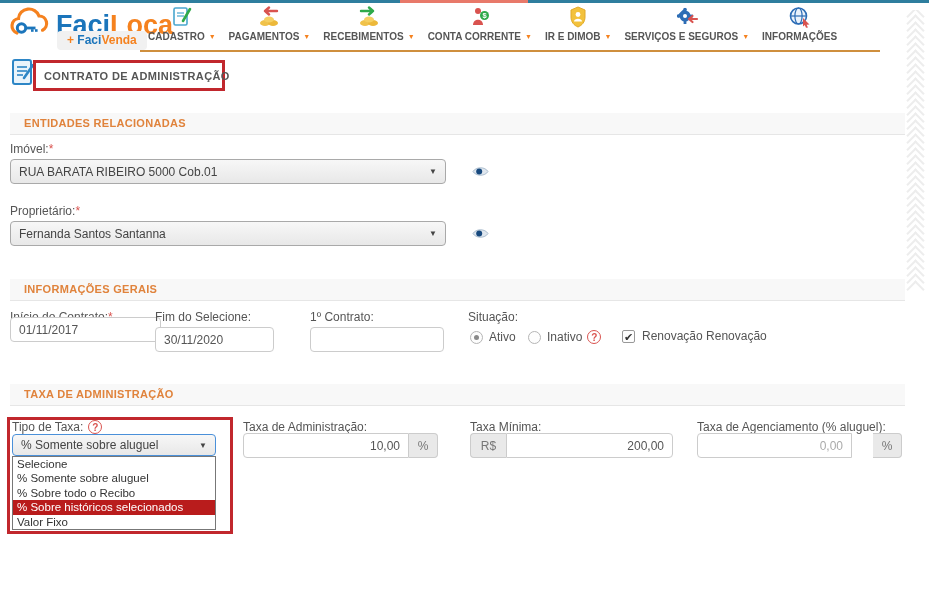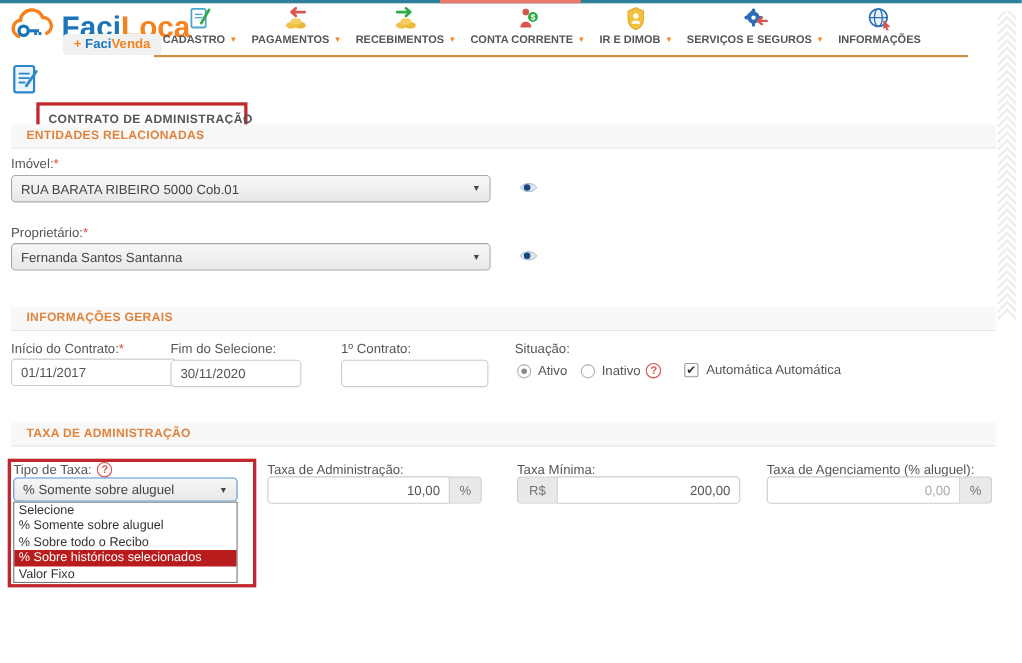--- a/index.html
+++ b/index.html
@@ -21,21 +21,21 @@
   nav { position:absolute; left:148px; top:6px; display:flex; align-items:flex-end; }
   .nav-item { display:flex; flex-direction:column; align-items:center; margin-right:13px; cursor:pointer; }
   .nav-icon { height:22px; display:flex; align-items:center; justify-content:center; margin-bottom:3px; }
   .nav-label-row { font-size:10px; font-weight:bold; color:#555; white-space:nowrap; display:flex; align-items:center; }
   .caret { color:#f5821f; font-size:7px; margin-left:4px; }
   .nav-underline { position:absolute; left:140px; top:50px; width:740px; height:2px; background:#cf8f3e; }
 
   
   .title-icon { position:absolute; left:11px; top:58px; }
   .title-box { position:absolute; left:33px; top:60px; width:192px; height:31px; border:3px solid #c1272d;
-      display:flex; align-items:center; padding-left:8px; background:#fff;margin-top:33px; }
+      display:flex; align-items:center; padding-left:8px; background:#fff; }
   .title-text { font-size:11px; color:#555; letter-spacing:.4px; font-weight:bold; white-space:nowrap; }
 
   
   .section-bar { position:absolute; left:10px; width:895px; height:22px; background:#f8f8f8;
       border-bottom:1px solid #e6e6e6; line-height:21px; padding-left:14px;
       font-size:11px; font-weight:bold; color:#e0833c; letter-spacing:.3px; }
 
   .lbl { position:absolute; font-size:12px; color:#555; white-space:nowrap; }
   .req { color:#d9534f; }
 
@@ -245,41 +245,41 @@
   <span class="eye" style="left:472px; top:226px;">
     <svg width="17" height="13" viewBox="0 0 17 13">
       <path d="M1 6.5 C4 1.5 13 1.5 16 6.5 C13 11.5 4 11.5 1 6.5 Z" fill="#dfe6ee" stroke="#9bb0c4" stroke-width="0.8"></path>
       <circle cx="7.2" cy="6.5" r="3" fill="#17497e"></circle>
     </svg>
   </span>
 
   <div class="section-bar" style="top:279px;">INFORMAÇÕES GERAIS</div>
 
   <div class="lbl" style="left:10px; top:310px;"><span>Início do Contrato:</span><span class="req">*</span></div>
-  <input class="txt" style="left: 10px; top: 326px; width: 151px;" readonly="" value="01/11/2017">
+  <input class="txt" style="left: 10px; top: 317px; width: 151px;" readonly="" value="01/11/2017">
 
   <div class="lbl" style="left:155px; top:310px;">Fim do Selecione:</div>
   <input class="txt" style="left: 155px; top: 327px; width: 119px;" readonly="" value="30/11/2020">
 
   <div class="lbl" style="left:310px; top:310px;">1º Contrato:</div>
   <input class="txt" style="left: 310px; top: 327px; width: 134px;" readonly="" value="">
 
   <div class="lbl" style="left:468px; top:310px;">Situação:</div>
   <div class="radio-row" style="left:470px; top:330px;">
     <span class="radio selected"></span>
     <span>Ativo</span>
   </div>
   <div class="radio-row" style="left:528px; top:330px;">
     <span class="radio"></span>
     <span>Inativo</span>
     <span class="qmark">?</span>
   </div>
   <div class="check-row" style="left:622px; top:329px;">
     <span class="checkbox">✔</span>
-    <span>Automática Automática</span>
+    <span>Renovação Renovação</span>
   </div>
 
   <div class="section-bar" style="top:384px;">TAXA DE ADMINISTRAÇÃO</div>
 
   <div class="lbl" style="left:12px; top:420px; display:flex; align-items:center;">
     <span>Tipo de Taxa:</span>
     <span class="qmark">?</span>
   </div>
   <div class="selectbox focused" style="left:12px; top:434px; width:204px;">
     <span>% Somente sobre aluguel</span>
@@ -296,21 +296,21 @@
 
   <div class="lbl" style="left:243px; top:420px;">Taxa de Administração:</div>
   <input class="txt num has-right" style="left: 243px; top: 433px; width: 166px;" readonly="" value="10,00">
   <div class="addon right" style="left:409px; top:433px; width:29px;">%</div>
 
   <div class="lbl" style="left:470px; top:420px;">Taxa Mínima:</div>
   <div class="addon left" style="left:470px; top:433px; width:36px;">R$</div>
   <input class="txt num has-left" style="left: 506px; top: 433px; width: 167px;" readonly="" value="200,00">
 
   <div class="lbl" style="left:697px; top:420px;">Taxa de Agenciamento (% aluguel):</div>
-  <input class="txt num ghost has-right" style="left: 697px; top: 433px; width: 176px; text-align: right;" readonly="" value="0,00">
+  <input class="txt num ghost has-right" style="left: 697px; top: 433px; width: 155px; text-align: right;" readonly="" value="0,00">
   <div class="addon right" style="left:873px; top:433px; width:29px;">%</div>
 
   <div class="chevstrip" id="chevstrip">
       <div class="chev"></div>
       <div class="chev"></div>
       <div class="chev"></div>
       <div class="chev"></div>
       <div class="chev"></div>
       <div class="chev"></div>
       <div class="chev"></div>

